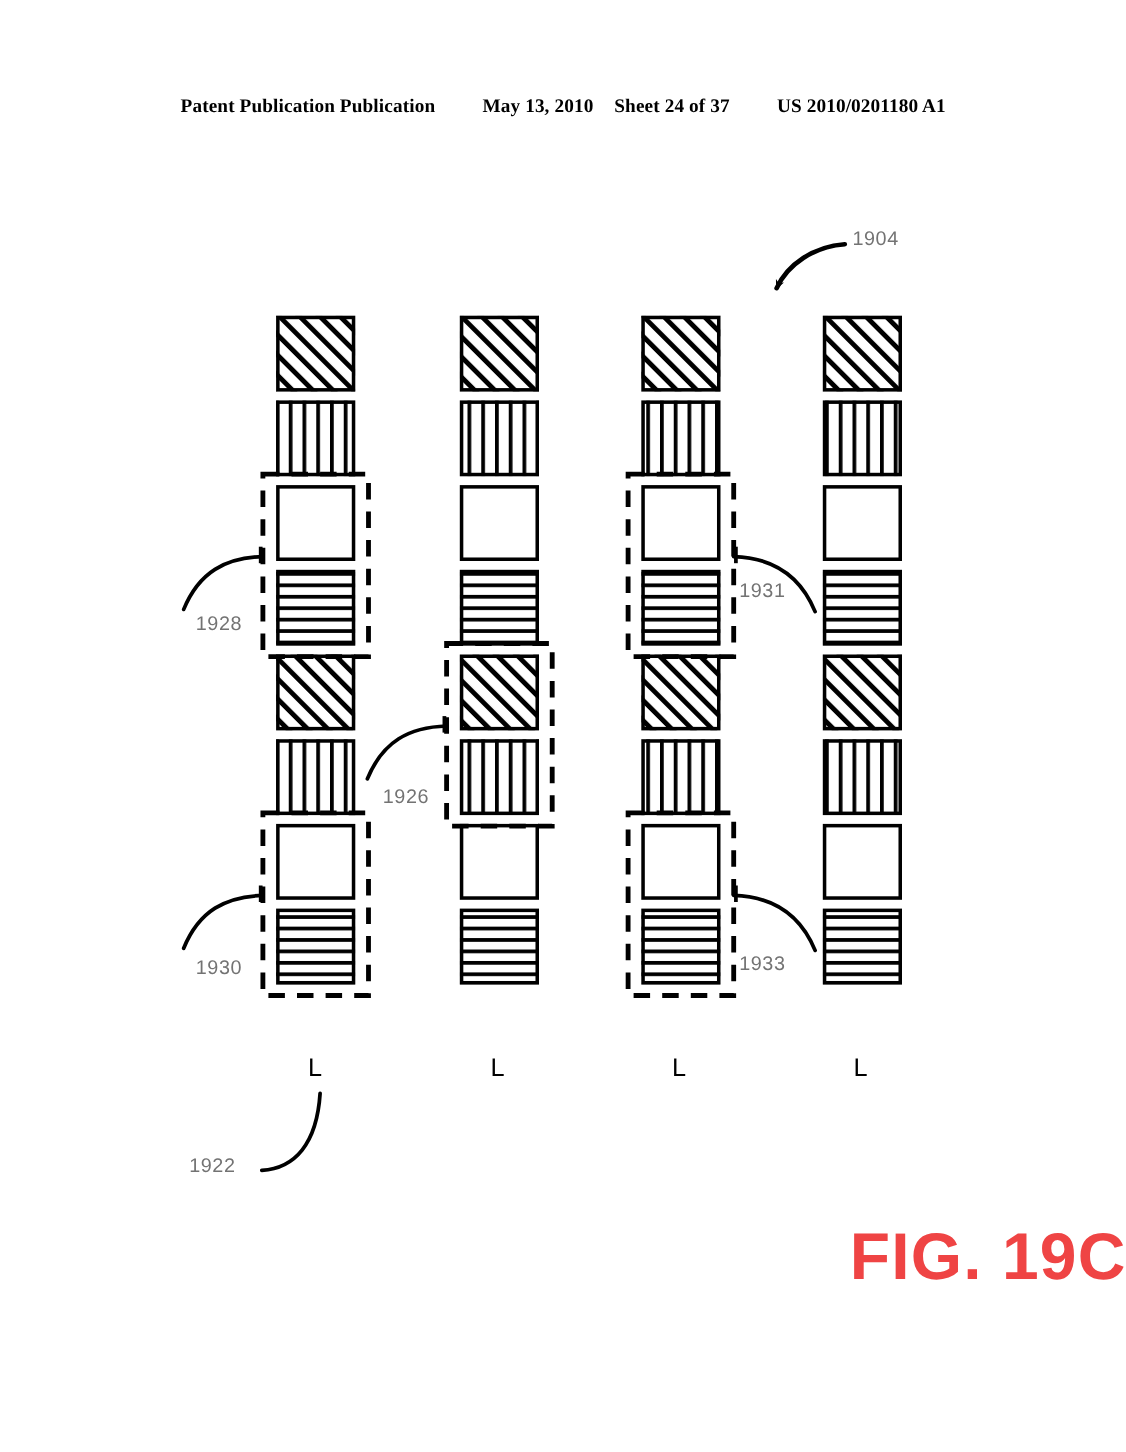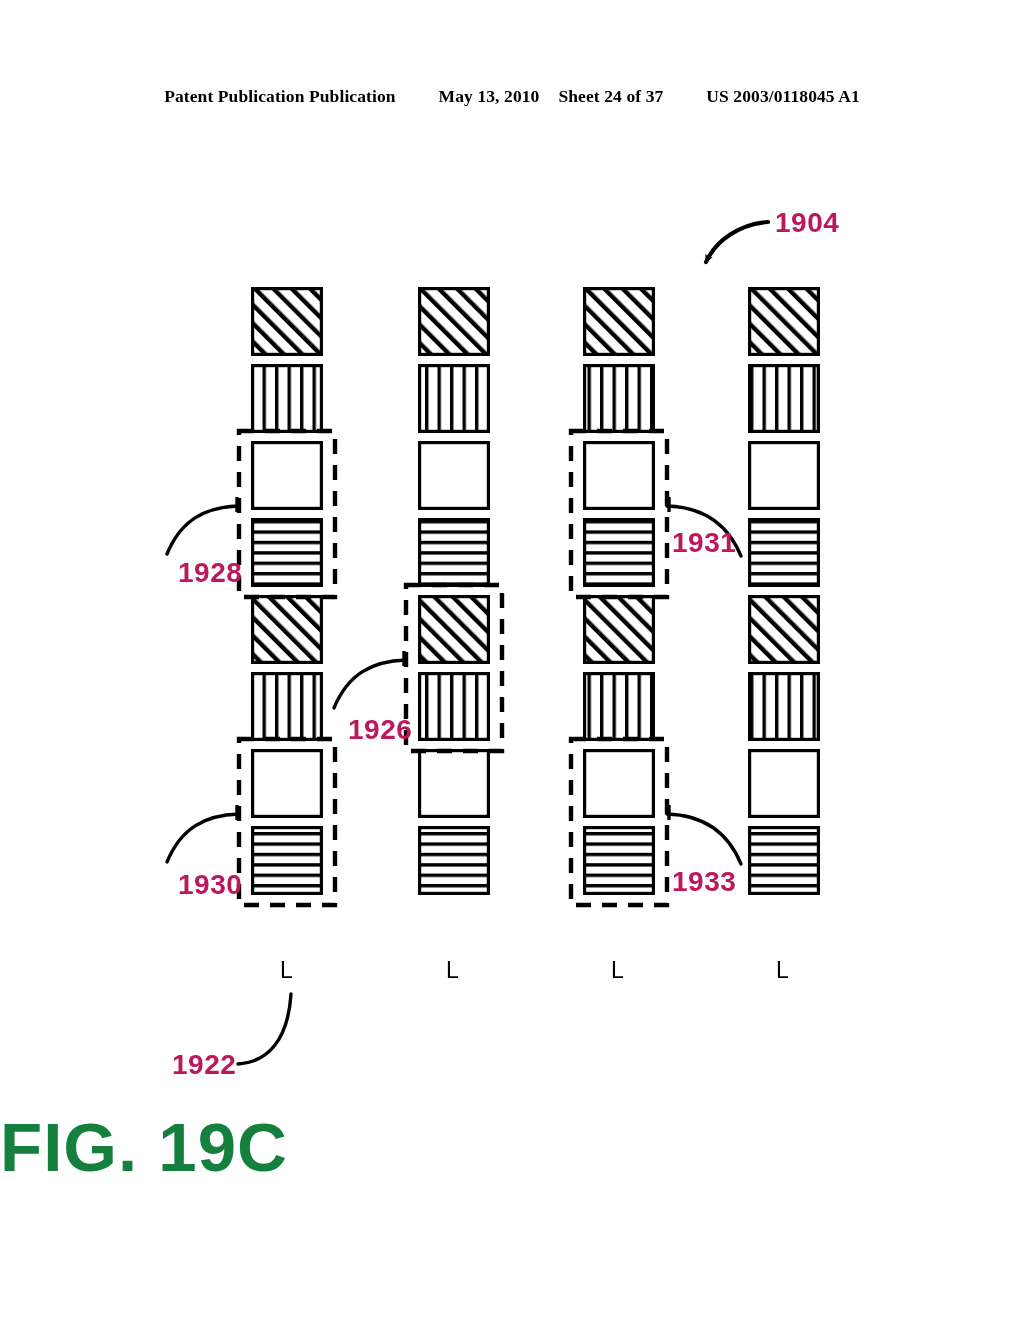--- a/index.html
+++ b/index.html
@@ -47,57 +47,57 @@
     top: 0;
     width: 1024px;
     height: 1320px;
     display: block;
   }
 
   
   .ref-label {
     position: absolute;
     font-family: "Liberation Sans", sans-serif;
-    font-size: 28px;
-    font-weight: 700;
-    color: #be185d;
+    font-size: 18px;
+    font-weight: 400;
+    color: #737373;
     white-space: nowrap;
     letter-spacing: 0.5px;
   }
   .layer-letter {
     position: absolute;
     font-family: "Liberation Sans", sans-serif;
     font-size: 23px;
     color: #000;
     white-space: nowrap;
   }
   #figure-caption {
     position: absolute;
     left: 0;
     top: 1108px;
     width: 1024px;
-    text-align: left;
+    text-align: right;
     font-family: "Liberation Sans", sans-serif;
     font-weight: bold;
-    font-size: 69px;
+    font-size: 60px;
     letter-spacing: 1px;
-    color: #15803d;
+    color: #ef4444;
   }
 </style>
 </head>
 <body>
 
 <div id="patent-header">
   <span>Patent Publication Publication</span>
   <span class="hdr-gap-big"></span>
   <span>May 13, 2010</span>
   <span class="hdr-gap-sm"></span>
   <span>Sheet 24 of 37</span>
   <span class="hdr-gap-big"></span>
-  <span>US 2003/0118045 A1</span>
+  <span>US 2010/0201180 A1</span>
 </div>
 
 <div id="figure-canvas">
 
   <svg id="figure-svg" viewBox="0 0 1024 1320" xmlns="http://www.w3.org/2000/svg">
     <defs>
 
       <pattern id="pat-diagonal-hatch" width="13" height="13" patternUnits="userSpaceOnUse" patternTransform="rotate(-45)">
         <rect width="13" height="13" fill="#ffffff"></rect>
         <rect x="0" y="0" width="4.4" height="13" fill="#000000"></rect>

